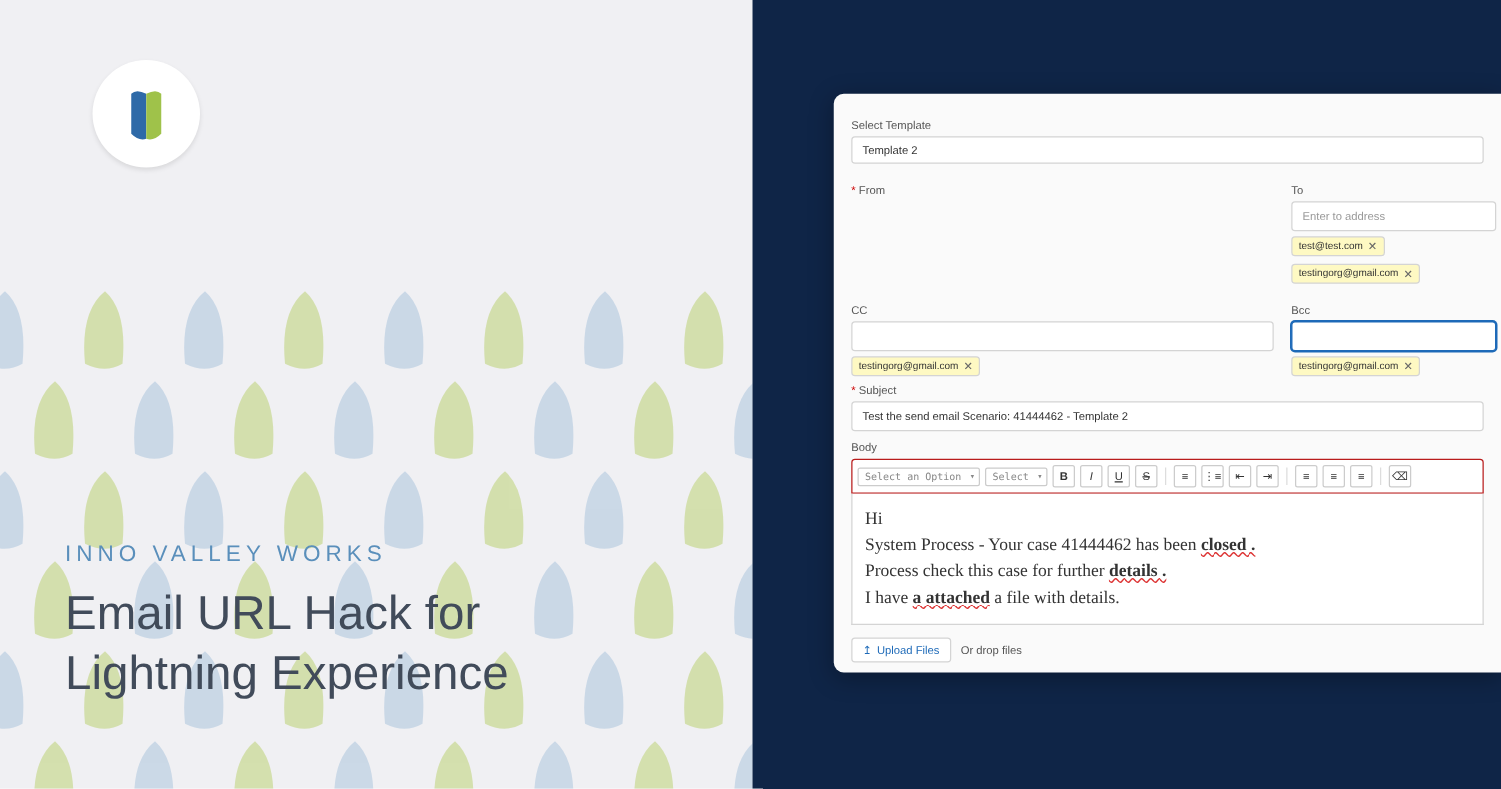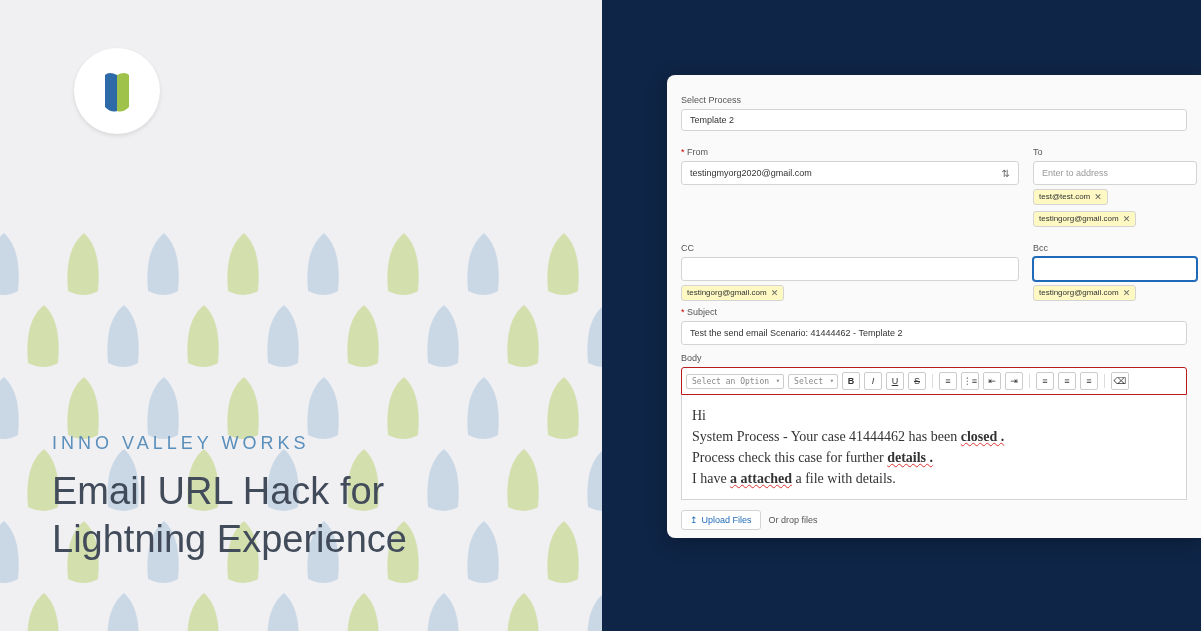--- a/index.html
+++ b/index.html
@@ -204,29 +204,26 @@
     <div class="eyebrow">INNO VALLEY WORKS</div>
     <div class="headline">
       <span>Email URL Hack for</span><br>
       <span>Lightning Experience</span>
     </div>
   </div>
 </div>
 
 <div class="right-panel">
   <div class="modal">
-    <div class="section-label">Select Process</div>
+    <div class="section-label">Select Template</div>
     <div class="template-box">Template 2</div>
 
     <div class="row" style="margin-top:10px;">
       <div class="col-left">
         <div class="section-label required">From</div>
-        <div class="input-box from-select">
-          <span>testingmyorg2020@gmail.com</span>
-        </div>
       </div>
       <div class="col-right">
         <div class="section-label">To</div>
         <div class="input-box">
           <span class="placeholder">Enter to address</span>
         </div>
         <div class="chips-row" id="to-chips">
             <span class="chip">
               <span>test@test.com</span>
               <span class="chip-x">✕</span>

